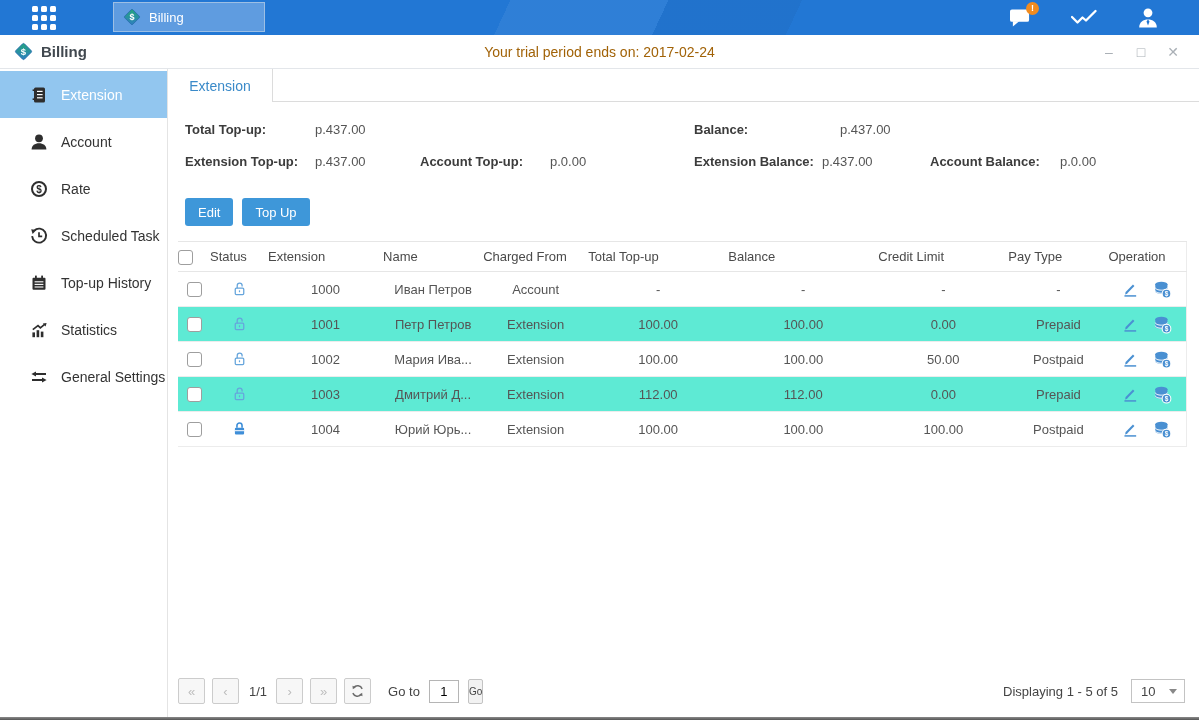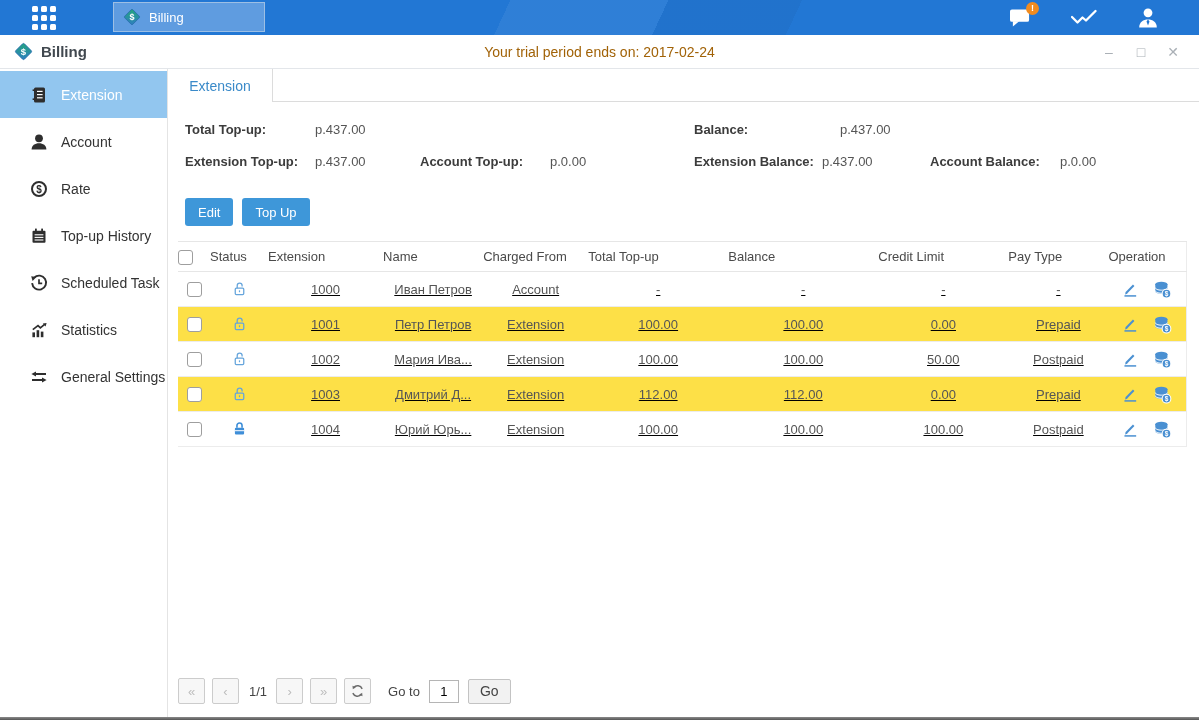--- a/index.html
+++ b/index.html
@@ -51,41 +51,41 @@
   
   .actions { margin:10px 0 0 17px; display:flex; gap:9px; flex:0 0 auto; }
   .btn-blue { background:#3e97d9; color:#fff; border:none; font-size:13px; height:28px; padding:0 13px;
     border-radius:3px; cursor:pointer; font-family:"Liberation Sans", sans-serif; }
 
   
   .table-wrap { margin:15px 12px 0 10px; flex:0 0 auto; }
   table { width:100%; border-collapse:collapse; table-layout:fixed; border-right:1px solid #ececec; }
   thead tr { height:30px; border-top:1px solid #e6e6e6; border-bottom:1px solid #e6e6e6; }
   th { font-weight:normal; color:#4a4a4a; font-size:13px; text-align:left; }
-  tbody tr { height:35px; border-bottom:1px solid #ececec;text-decoration:underline; }
-  tbody tr.alt { background:#fde047; }
+  tbody tr { height:35px; border-bottom:1px solid #ececec; }
+  tbody tr.alt { background:#5eead4; }
   td { text-align:center; font-size:13px; color:#555; overflow:hidden; white-space:nowrap; }
   .cb { display:inline-block; width:15px; height:15px; border:1px solid #9e9e9e; border-radius:3px; background:#fff; cursor:pointer; vertical-align:middle; }
   .lock svg { display:none; vertical-align:middle; }
   .lock.unlocked .lk-open { display:inline-block; }
   .lock.locked .lk-closed { display:inline-block; }
   .ops { white-space:nowrap; }
   .ops svg { margin:0 7px; cursor:pointer; vertical-align:middle; }
 
   .spacer { flex:1 1 auto; }
 
   
   .pager { flex:0 0 auto; height:42px; display:flex; align-items:center; padding:0 14px 10px 10px; font-size:13px; color:#444; }
   .pg-btn { width:27px; height:26px; background:#f7f7f7; border:1px solid #ccc; border-radius:2px;
     display:flex; align-items:center; justify-content:center; color:#bdbdbd; font-size:13px; margin-right:7px; cursor:pointer; }
   .pg-num { margin:0 9px 0 3px; color:#444; }
   .goto-lbl { margin:0 9px 0 10px; }
   .goto-input { width:30px; height:23px; border:1px solid #b5b5b5; font-size:13px; text-align:center; font-family:"Liberation Sans", sans-serif; }
-  .go-btn { margin-left:9px; height:25px; padding:0 11px; background:#f2f2f2; border:1px solid #c3c3c3; border-radius:2px;
-    font-size:14px; color:#444; cursor:pointer; font-family:"Liberation Sans", sans-serif;text-align:right; }
+  .go-btn { margin-left:9px; height:25px; padding:0 0; background:#f2f2f2; border:1px solid #c3c3c3; border-radius:2px;
+    font-size:10px; color:#444; cursor:pointer; font-family:"Liberation Sans", sans-serif;text-align:right; }
   .pager-right { margin-left:auto; display:flex; align-items:center; gap:13px; }
   .select-box { width:54px; height:24px; border:1px solid #c3c3c3; background:#fff; display:flex; align-items:center;
     justify-content:space-between; padding:0 7px 0 9px; cursor:pointer; }
   .caret { width:0; height:0; border-left:4px solid transparent; border-right:4px solid transparent; border-top:5px solid #888; }
 
   .bottom-strip { height:3px; background:linear-gradient(#8a8a8a,#555); }
 </style>
 </head>
 <body>
 
@@ -254,29 +254,29 @@
       <span>Account</span>
     </div>
     <div class="side-item">
       <svg width="18" height="18">
           <use href="#ic-dollar"></use>
         </svg>
       <span>Rate</span>
     </div>
     <div class="side-item">
       <svg width="18" height="18">
+          <use href="#ic-clock"></use>
+        </svg>
+      <span>Scheduled Task</span>
+    </div>
+    <div class="side-item">
+      <svg width="18" height="18">
           <use href="#ic-ledger"></use>
         </svg>
       <span>Top-up History</span>
-    </div>
-    <div class="side-item">
-      <svg width="18" height="18">
-          <use href="#ic-clock"></use>
-        </svg>
-      <span>Scheduled Task</span>
     </div>
     <div class="side-item">
       <svg width="18" height="18">
           <use href="#ic-stats"></use>
         </svg>
       <span>Statistics</span>
     </div>
     <div class="side-item">
       <svg width="18" height="18">
           <use href="#ic-sliders"></use>
@@ -443,17 +443,24 @@
       <div class="pg-btn">›</div>
       <div class="pg-btn">»</div>
       <div class="pg-btn">
         <svg width="15" height="16">
             <use href="#ic-refresh"></use>
           </svg>
       </div>
       <span class="goto-lbl">Go to</span>
       <input class="goto-input" value="1" style="">
       <button class="go-btn">Go</button>
+      <div class="pager-right">
+        <span>Displaying 1 - 5 of 5</span>
+        <div class="select-box">
+          <span>10</span>
+          <span class="caret"></span>
+        </div>
+      </div>
     </div>
   </div>
 </div>
 
 <div class="bottom-strip"></div>
 
 </body></html>

